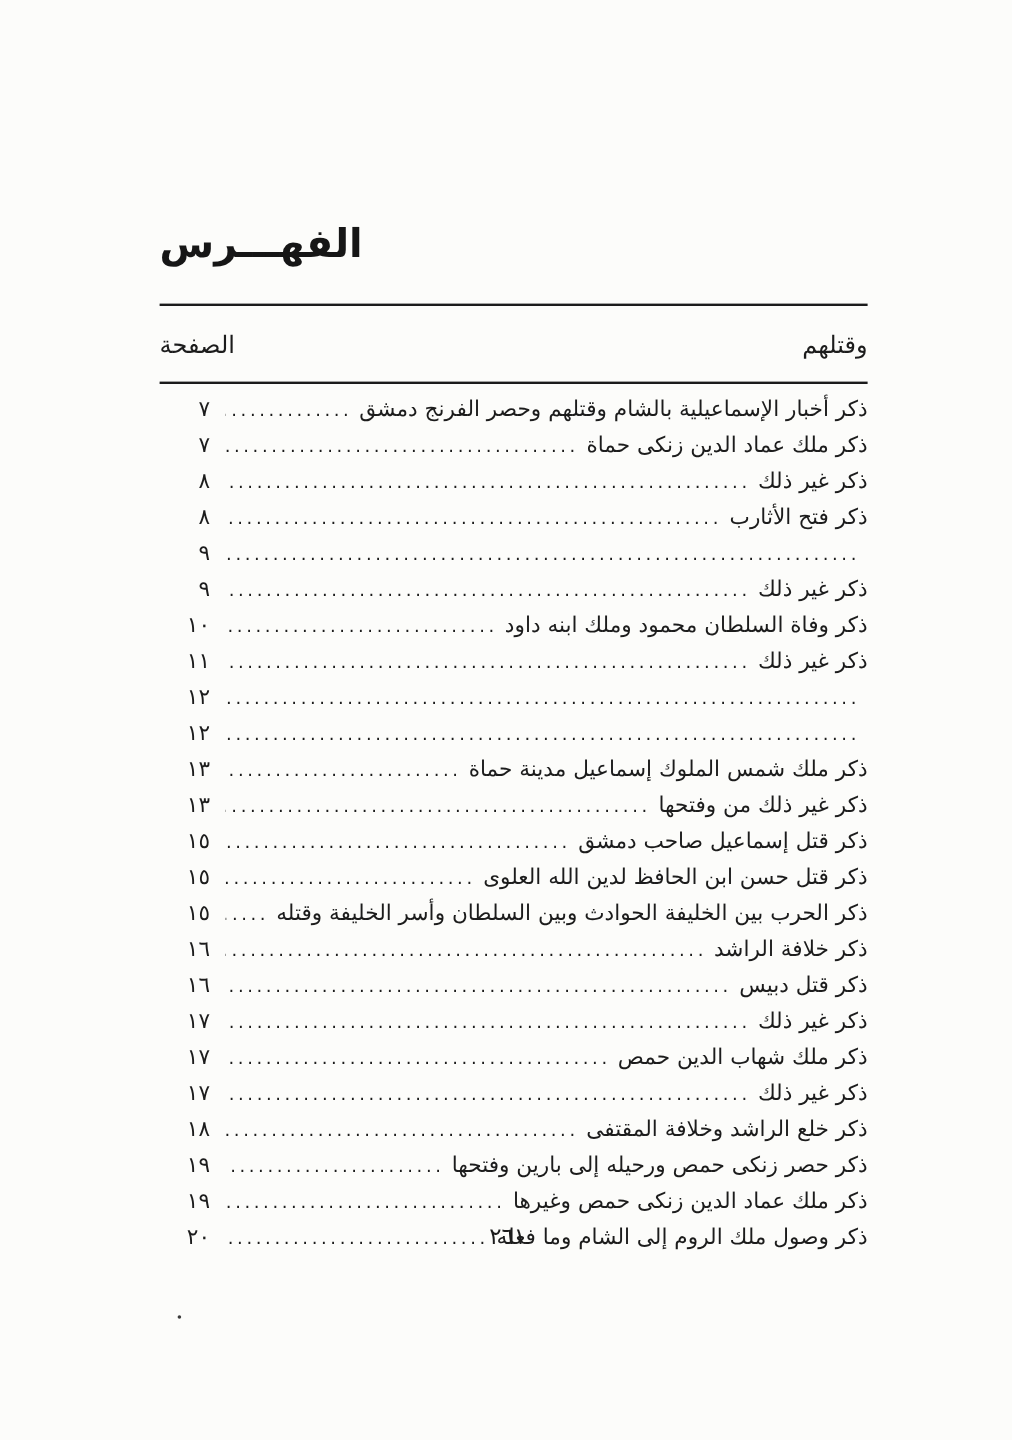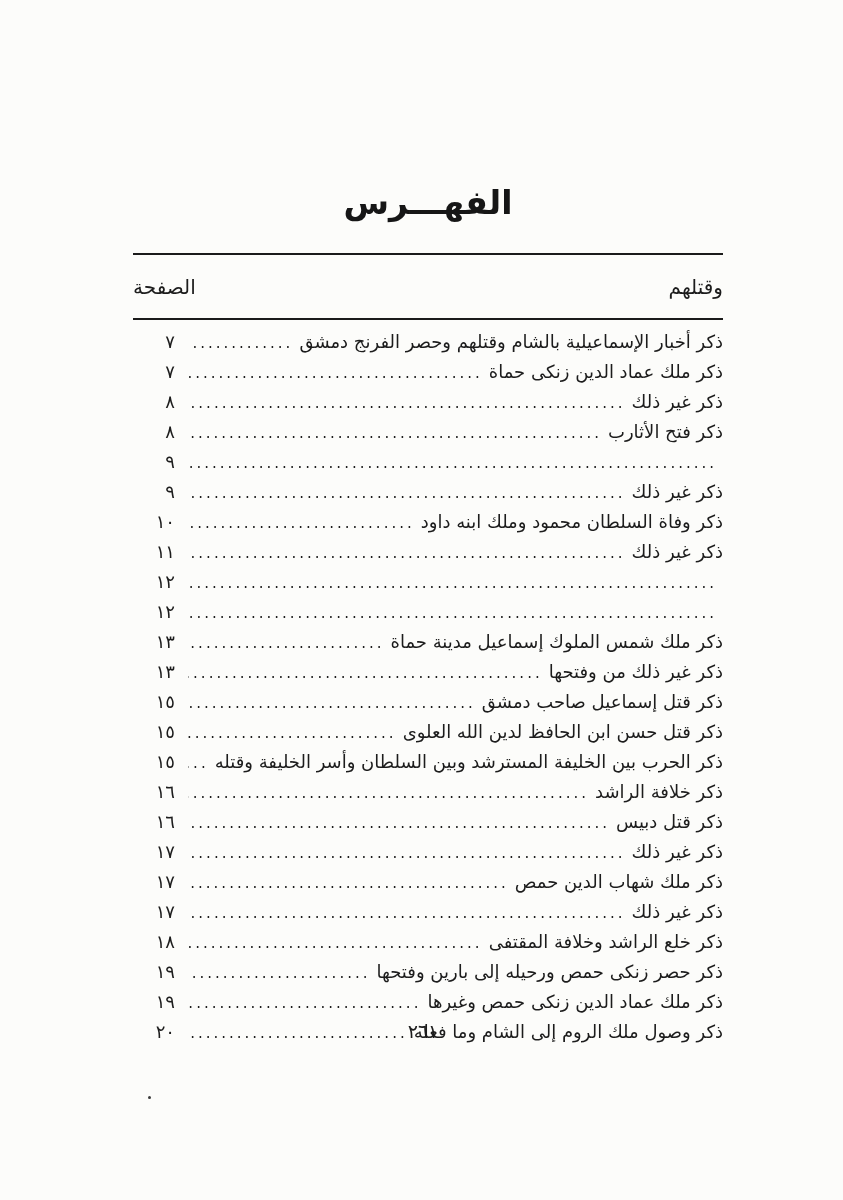--- a/index.html
+++ b/index.html
@@ -13,21 +13,21 @@
     width: 843px; height: 1200px;
     background: #fcfcfa;
     color: #1c1c1c;
     direction: rtl;
     overflow: hidden;
   }
   .title {
     position: absolute;
     top: 183px; left: 133px; width: 590px;
     margin: 0;
-    text-align: center;
+    text-align: left;
     font-size: 33px;
     font-weight: 700;
     color: #161616;
   }
   .rule {
     position: absolute;
     left: 133px; width: 590px;
     border-top: 2px solid #1b1b1b;
     height: 0;
   }
@@ -169,21 +169,21 @@
       <span class="entry-title">ذكر قتل إسماعيل صاحب دمشق</span>
       <span class="leader"></span>
       <span class="page-num">١٥</span>
     </div>
     <div class="row">
       <span class="entry-title">ذكر قتل حسن ابن الحافظ لدين الله العلوى</span>
       <span class="leader"></span>
       <span class="page-num">١٥</span>
     </div>
     <div class="row">
-      <span class="entry-title">ذكر الحرب بين الخليفة المسترشد وبين السلطان وأسر الخليفة وقتله</span>
+      <span class="entry-title">ذكر الحرب بين الخليفة الحوادث وبين السلطان وأسر الخليفة وقتله</span>
       <span class="leader"></span>
       <span class="page-num">١٥</span>
     </div>
     <div class="row">
       <span class="entry-title">ذكر خلافة الراشد</span>
       <span class="leader"></span>
       <span class="page-num">١٦</span>
     </div>
     <div class="row">
       <span class="entry-title">ذكر قتل دبيس</span>

